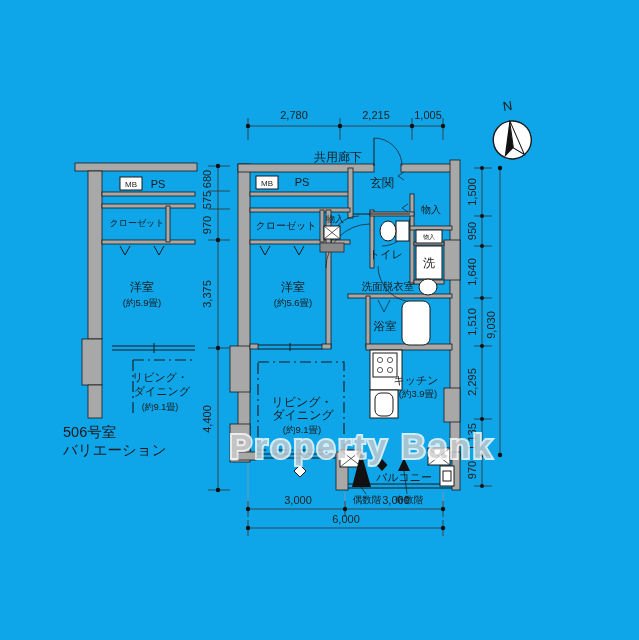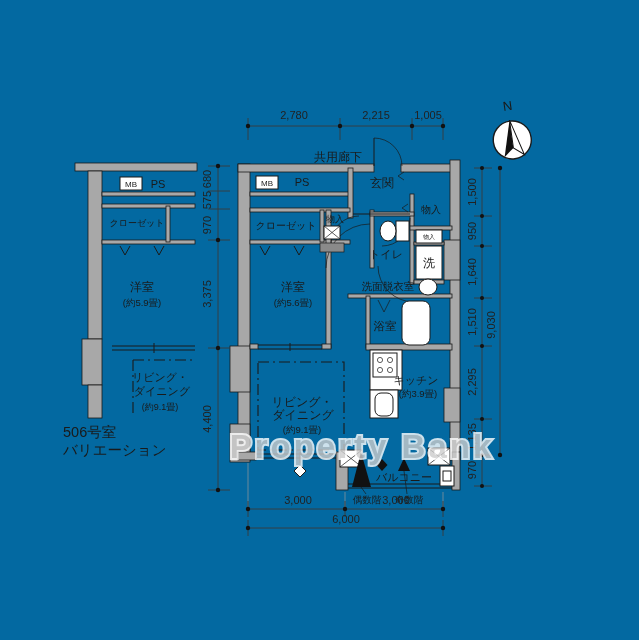--- a/index.html
+++ b/index.html
@@ -1,16 +1,16 @@
 <!DOCTYPE html>
 <html><head>
 <meta charset="utf-8">
 <style>
   html,body{margin:0;padding:0;background:#ffffff;}
-  #stage{position:relative;width:639px;height:640px;background:#0369a1;overflow:hidden;}
+  #stage{position:relative;width:639px;height:640px;background:#0ea5e9;overflow:hidden;}
   svg{position:absolute;left:0;top:0;}
   svg text{font-family:"Liberation Sans","DejaVu Sans",sans-serif;fill:#1a1a1a;}
   .dim{font-size:11px;fill:#222;text-anchor:middle;}
   .rm{font-size:12px;text-anchor:middle;}
   .sz{font-size:9.5px;text-anchor:middle;}
   .sm{font-size:10px;text-anchor:middle;}
   .xs{font-size:8px;text-anchor:middle;}
   .xxs{font-size:6px;text-anchor:middle;fill:#fff;}
   .cap{font-size:14.5px;}
   .wall{fill:#a8a8a8;stroke:#1a1a1a;stroke-width:0.8;}

